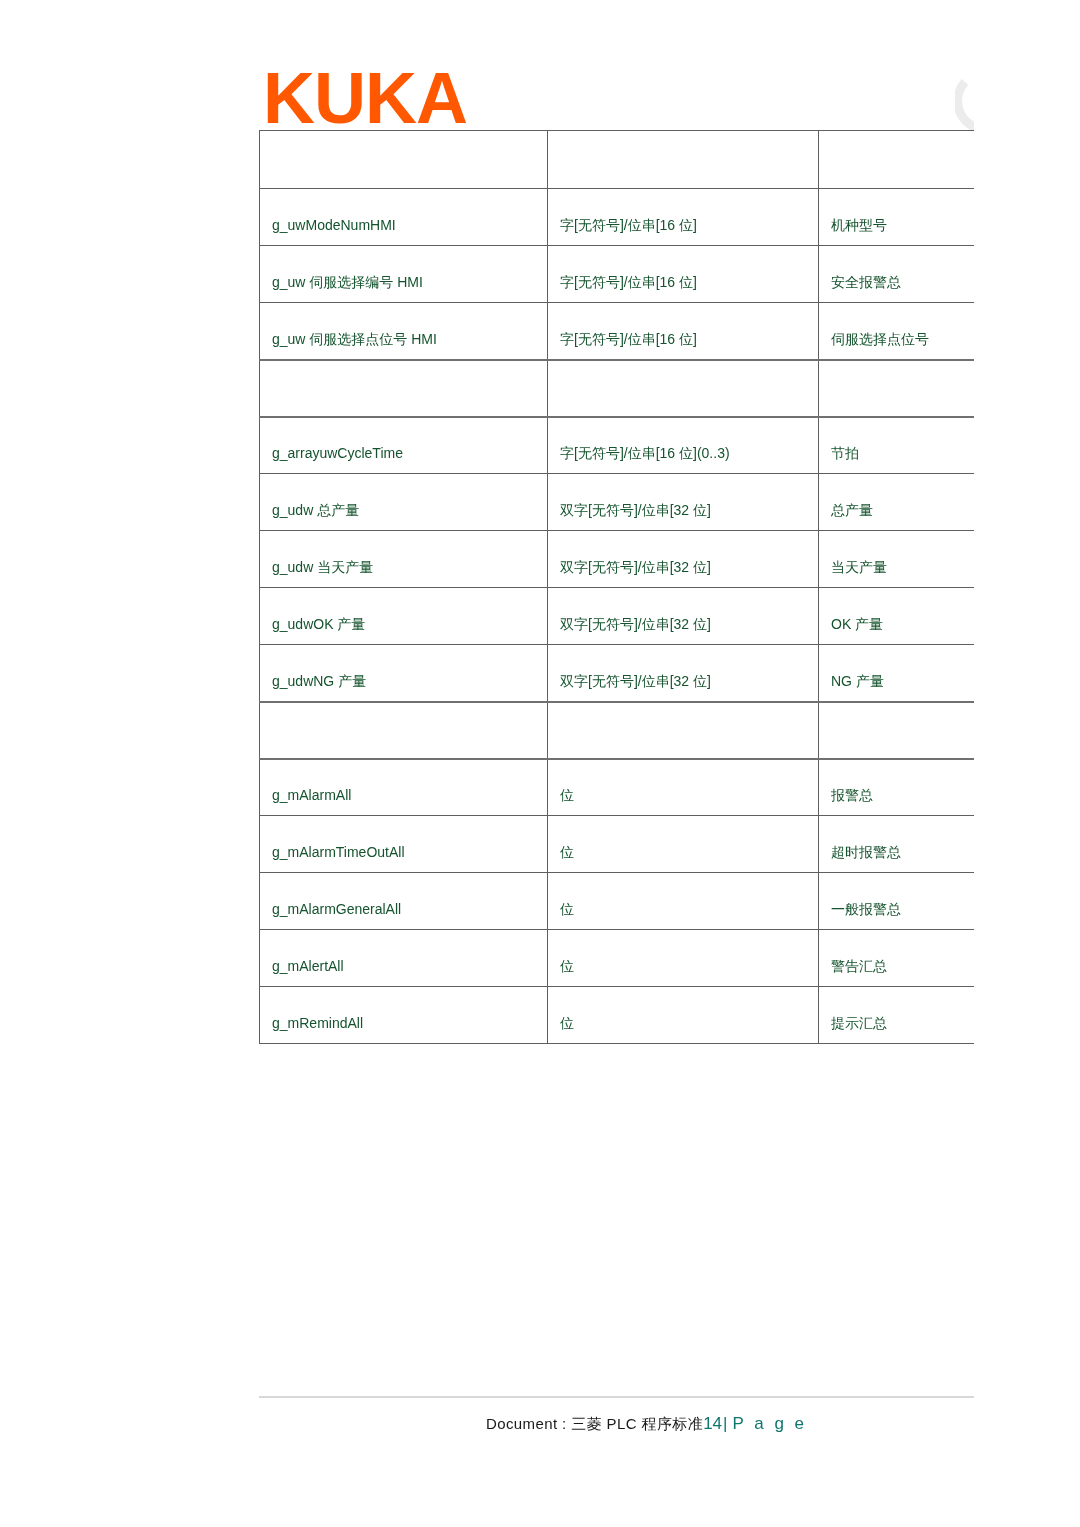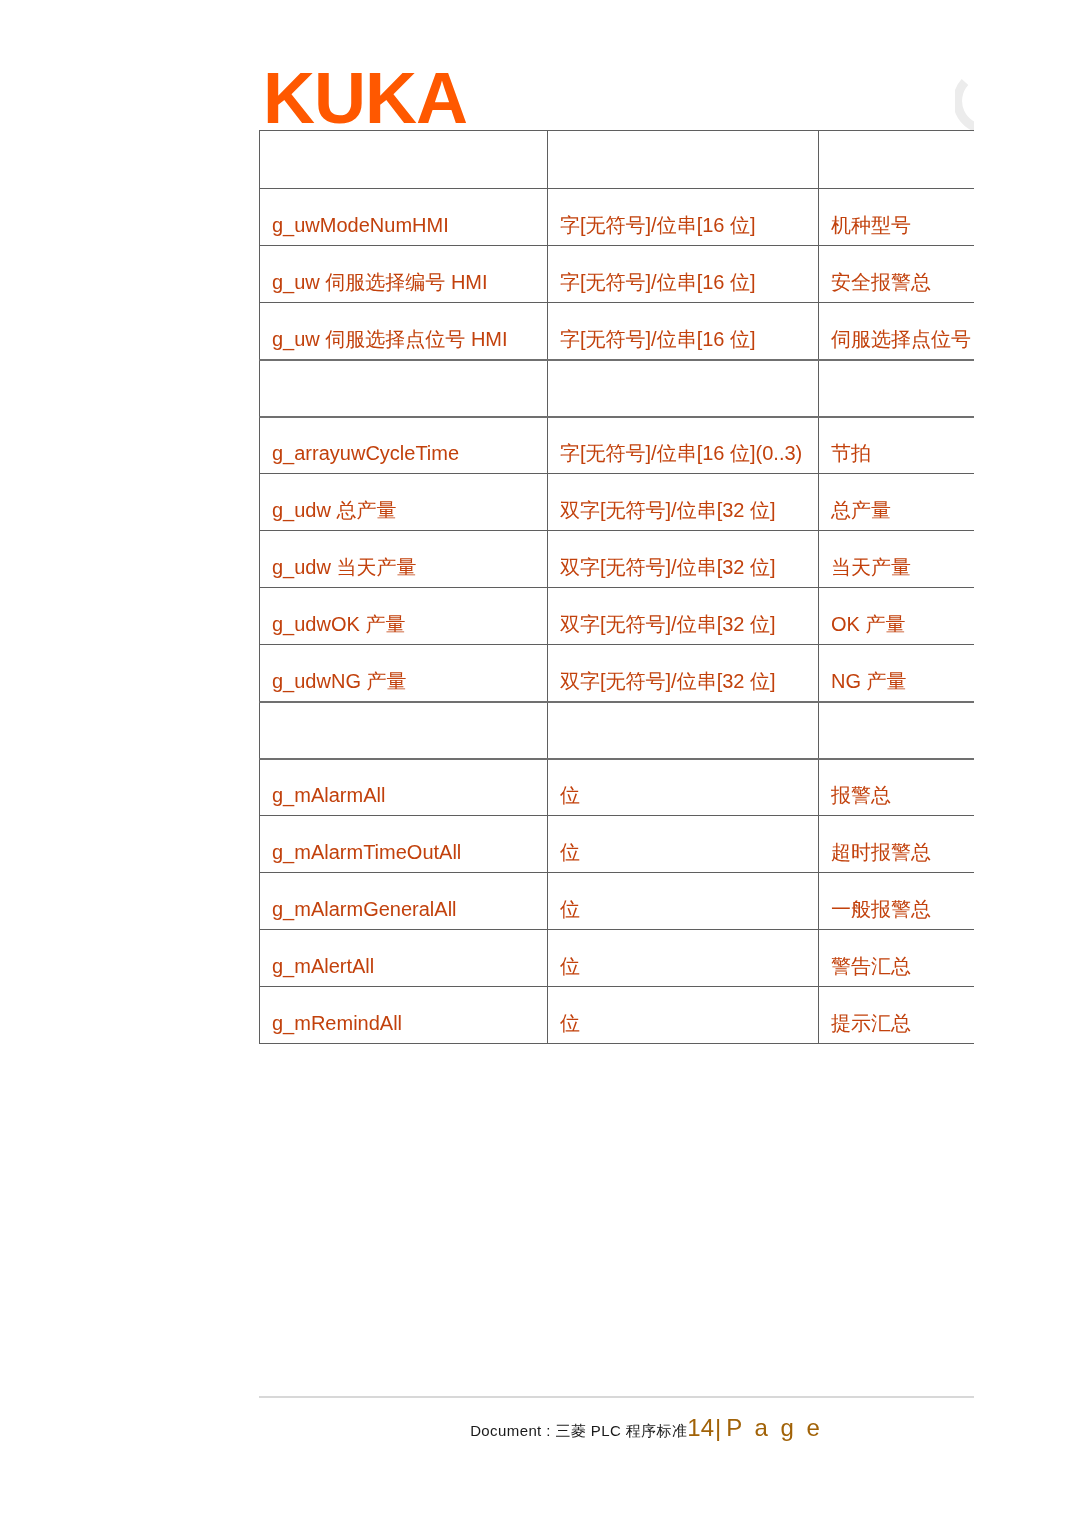--- a/index.html
+++ b/index.html
@@ -67,23 +67,23 @@
 
   table.var-table col.c1 { width: 288px; }
   table.var-table col.c2 { width: 271px; }
   table.var-table col.c3 { width: 201px; }
 
   table.var-table td {
     border: 1px solid #5f5f5f;
     height: 57px;
     padding: 16px 0 0 12px;
     vertical-align: middle;
-    font-size: 20px;
+    font-size: 14px;
     line-height: 1.3;
-    color: #c2410c;
+    color: #14532d;
     background: transparent;
     box-sizing: border-box;
     white-space: nowrap;
     overflow: hidden;
   }
 
   
   table.var-table tr.spacer-row td {
     border-top-color: #707070;
     border-bottom-color: #707070;
@@ -114,22 +114,22 @@
     align-items: baseline;
     justify-content: center;
   }
   .footer-left {
     font-size: 15px;
     color: #1a1a1a;
     letter-spacing: 0.4px;
     white-space: nowrap;
   }
   .footer-right {
-    font-size: 24px;
-    color: #a16207;
+    font-size: 17px;
+    color: #0f766e;
     white-space: nowrap;
   }
   .footer-right .pg-num { font-weight: 400; }
   .footer-right .pg-sep { margin: 0 1px; }
   .footer-right .pg-word { letter-spacing: 3px; margin-left: 4px; }
 </style>
 </head>
 <body>
 
 <div class="page">

